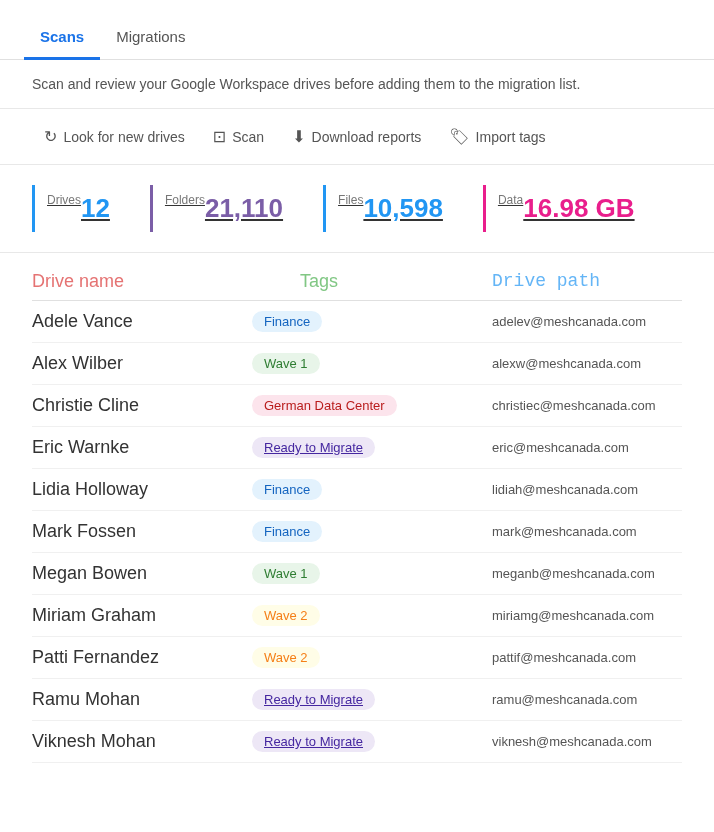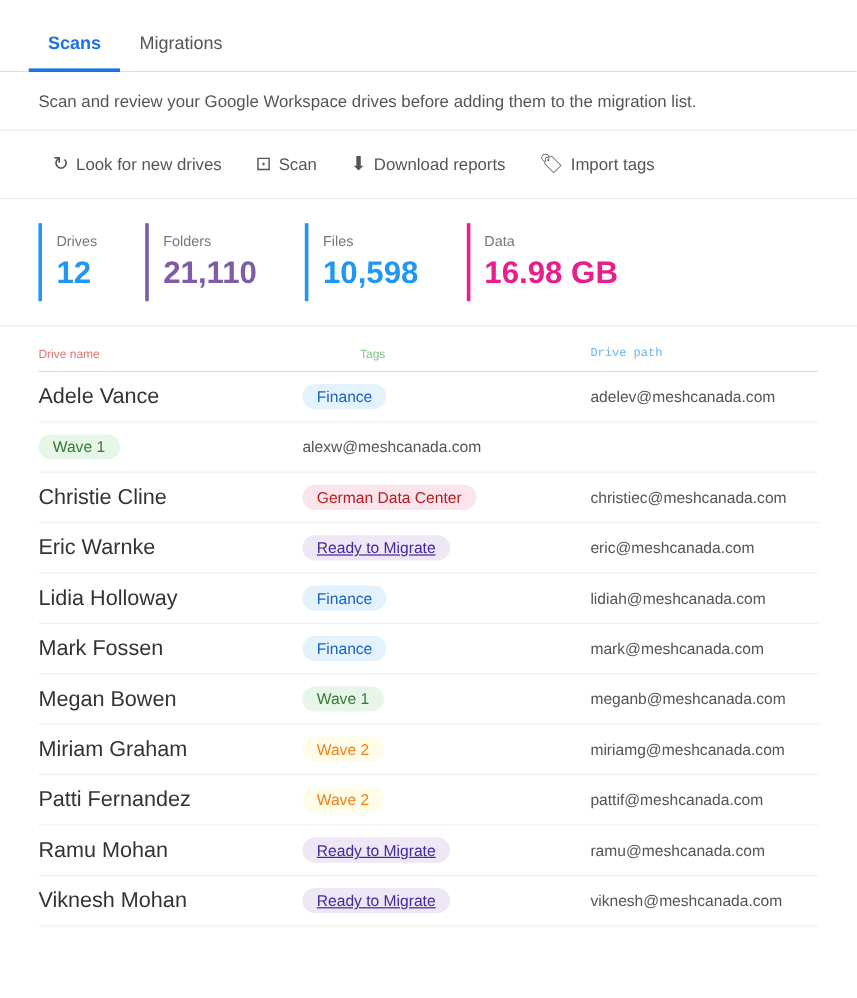--- a/index.html
+++ b/index.html
@@ -73,21 +73,21 @@
     .stat-item {
       display: flex;
       align-items: stretch;
       padding: 8px 40px 8px 12px;
       border-left: 3px solid;
     }
     .stat-item:first-child { border-left-color: #2196f3; }
     .stat-item:nth-child(2) { border-left-color: #7b5ea7; align-items: flex-end; }
     .stat-item:nth-child(3) { border-left-color: #2196f3; }
     .stat-item:nth-child(4) { border-left-color: #e91e8c; }
-    .stat-inner { display: flex; flex-direction: column; }
+    .stat-inner { display: flex; flex-direction: row; text-decoration: underline; }
     .stat-label {
       font-size: 12px;
       color: #777;
       margin-bottom: 4px;
     }
     .stat-value {
       font-size: 26px;
       font-weight: 600;
     }
     .stat-item:first-child .stat-value { color: #2196f3; }
@@ -100,21 +100,21 @@
       padding: 0 32px;
     }
     .table-header {
       display: grid;
       grid-template-columns: 220px 240px 1fr;
       padding: 10px 0 8px 0;
       border-bottom: 1px solid #e0e0e0;
       margin-top: 8px;
     }
     .col-header {
-      font-size: 10px;
+      font-size: 18px;
       font-weight: 500;
     }
     .col-header.drive-name { color: #e57373; }
     .col-header.tags { color: #81c784; margin-left: 48px; }
     .col-header.drive-path { color: #64b5f6; font-family: Liberation Mono, monospace; }
 
     .table-row {
       display: grid;
       grid-template-columns: 220px 240px 1fr;
       padding: 10px 0;
@@ -211,20 +211,21 @@
   </div>
   <div id="table-body">
       <div class="table-row">
     <span class="cell-name">Adele Vance</span>
     <div class="cell-tag">
       <span class="tag-badge tag-finance">Finance</span>
     </div>
     <span class="cell-path">adelev@meshcanada.com</span>
   </div>
       <div class="table-row">
+    <span class="cell-name">Alex Wilber</span>
     <div class="cell-tag">
       <span class="tag-badge tag-wave1">Wave 1</span>
     </div>
     <span class="cell-path">alexw@meshcanada.com</span>
   </div>
       <div class="table-row">
     <span class="cell-name">Christie Cline</span>
     <div class="cell-tag">
       <span class="tag-badge tag-german">German Data Center</span>
     </div>

